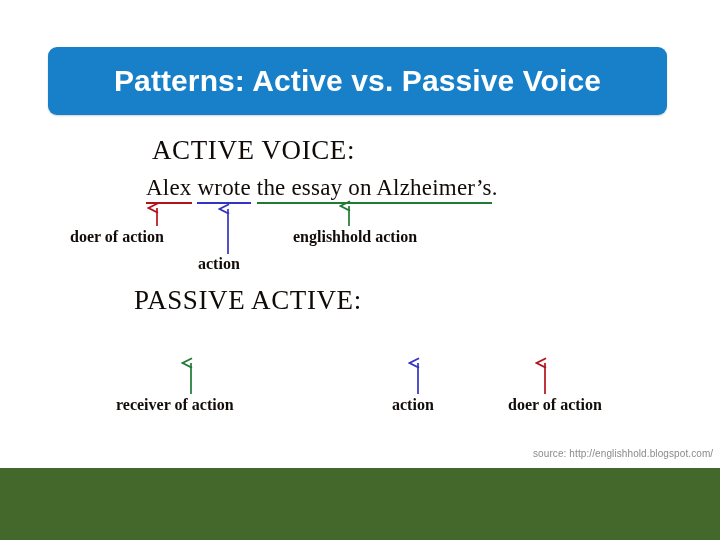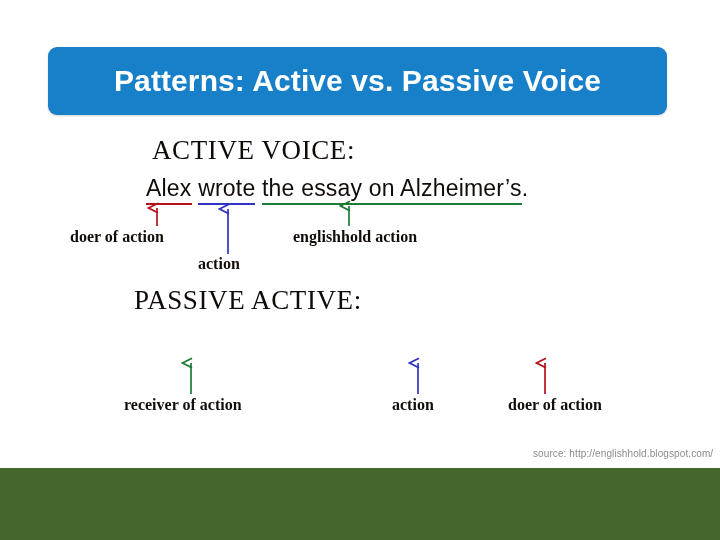--- a/index.html
+++ b/index.html
@@ -64,21 +64,21 @@
     font-size: 27px;
     color: #100b08;
     white-space: nowrap;
     letter-spacing: 0.6px;
   }
   #active-heading { left: 152px; top: 135px; }
   #passive-heading { left: 134px; top: 285px; }
 
   .sentence {
     position: absolute;
-    font-family: Liberation Sans, sans-serif;
+    font-family: Liberation Serif, serif;
     font-size: 23px;
     color: #120c09;
     white-space: nowrap;
     letter-spacing: 0.2px;
   }
   #active-sentence { left: 146px; top: 175px; }
   #passive-sentence { left: 141px; top: 330px; }
 
   .seg { position: relative; padding-bottom: 2px; }
   .seg-red    { border-bottom: 2.5px solid #B4121B; }
@@ -99,21 +99,21 @@
     position: absolute;
     font-family: "Liberation Serif", serif;
     font-weight: bold;
     font-size: 16px;
     color: #130d0a;
     white-space: nowrap;
   }
   #label-doer-active     { left: 70px;  top: 228px; }
   #label-action-active   { left: 198px; top: 255px; }
   #label-receiver-active { left: 293px; top: 228px; }
-  #label-receiver-passive{ left: 124px; top: 396px; }
+  #label-receiver-passive{ left: 116px; top: 396px; }
   #label-action-passive  { left: 392px; top: 396px; }
   #label-doer-passive    { left: 508px; top: 396px; }
 
   
   #source-credit {
     position: absolute;
     left: 533px;
     top: 448px;
     font-family: "Liberation Sans", sans-serif;
     font-size: 10px;

